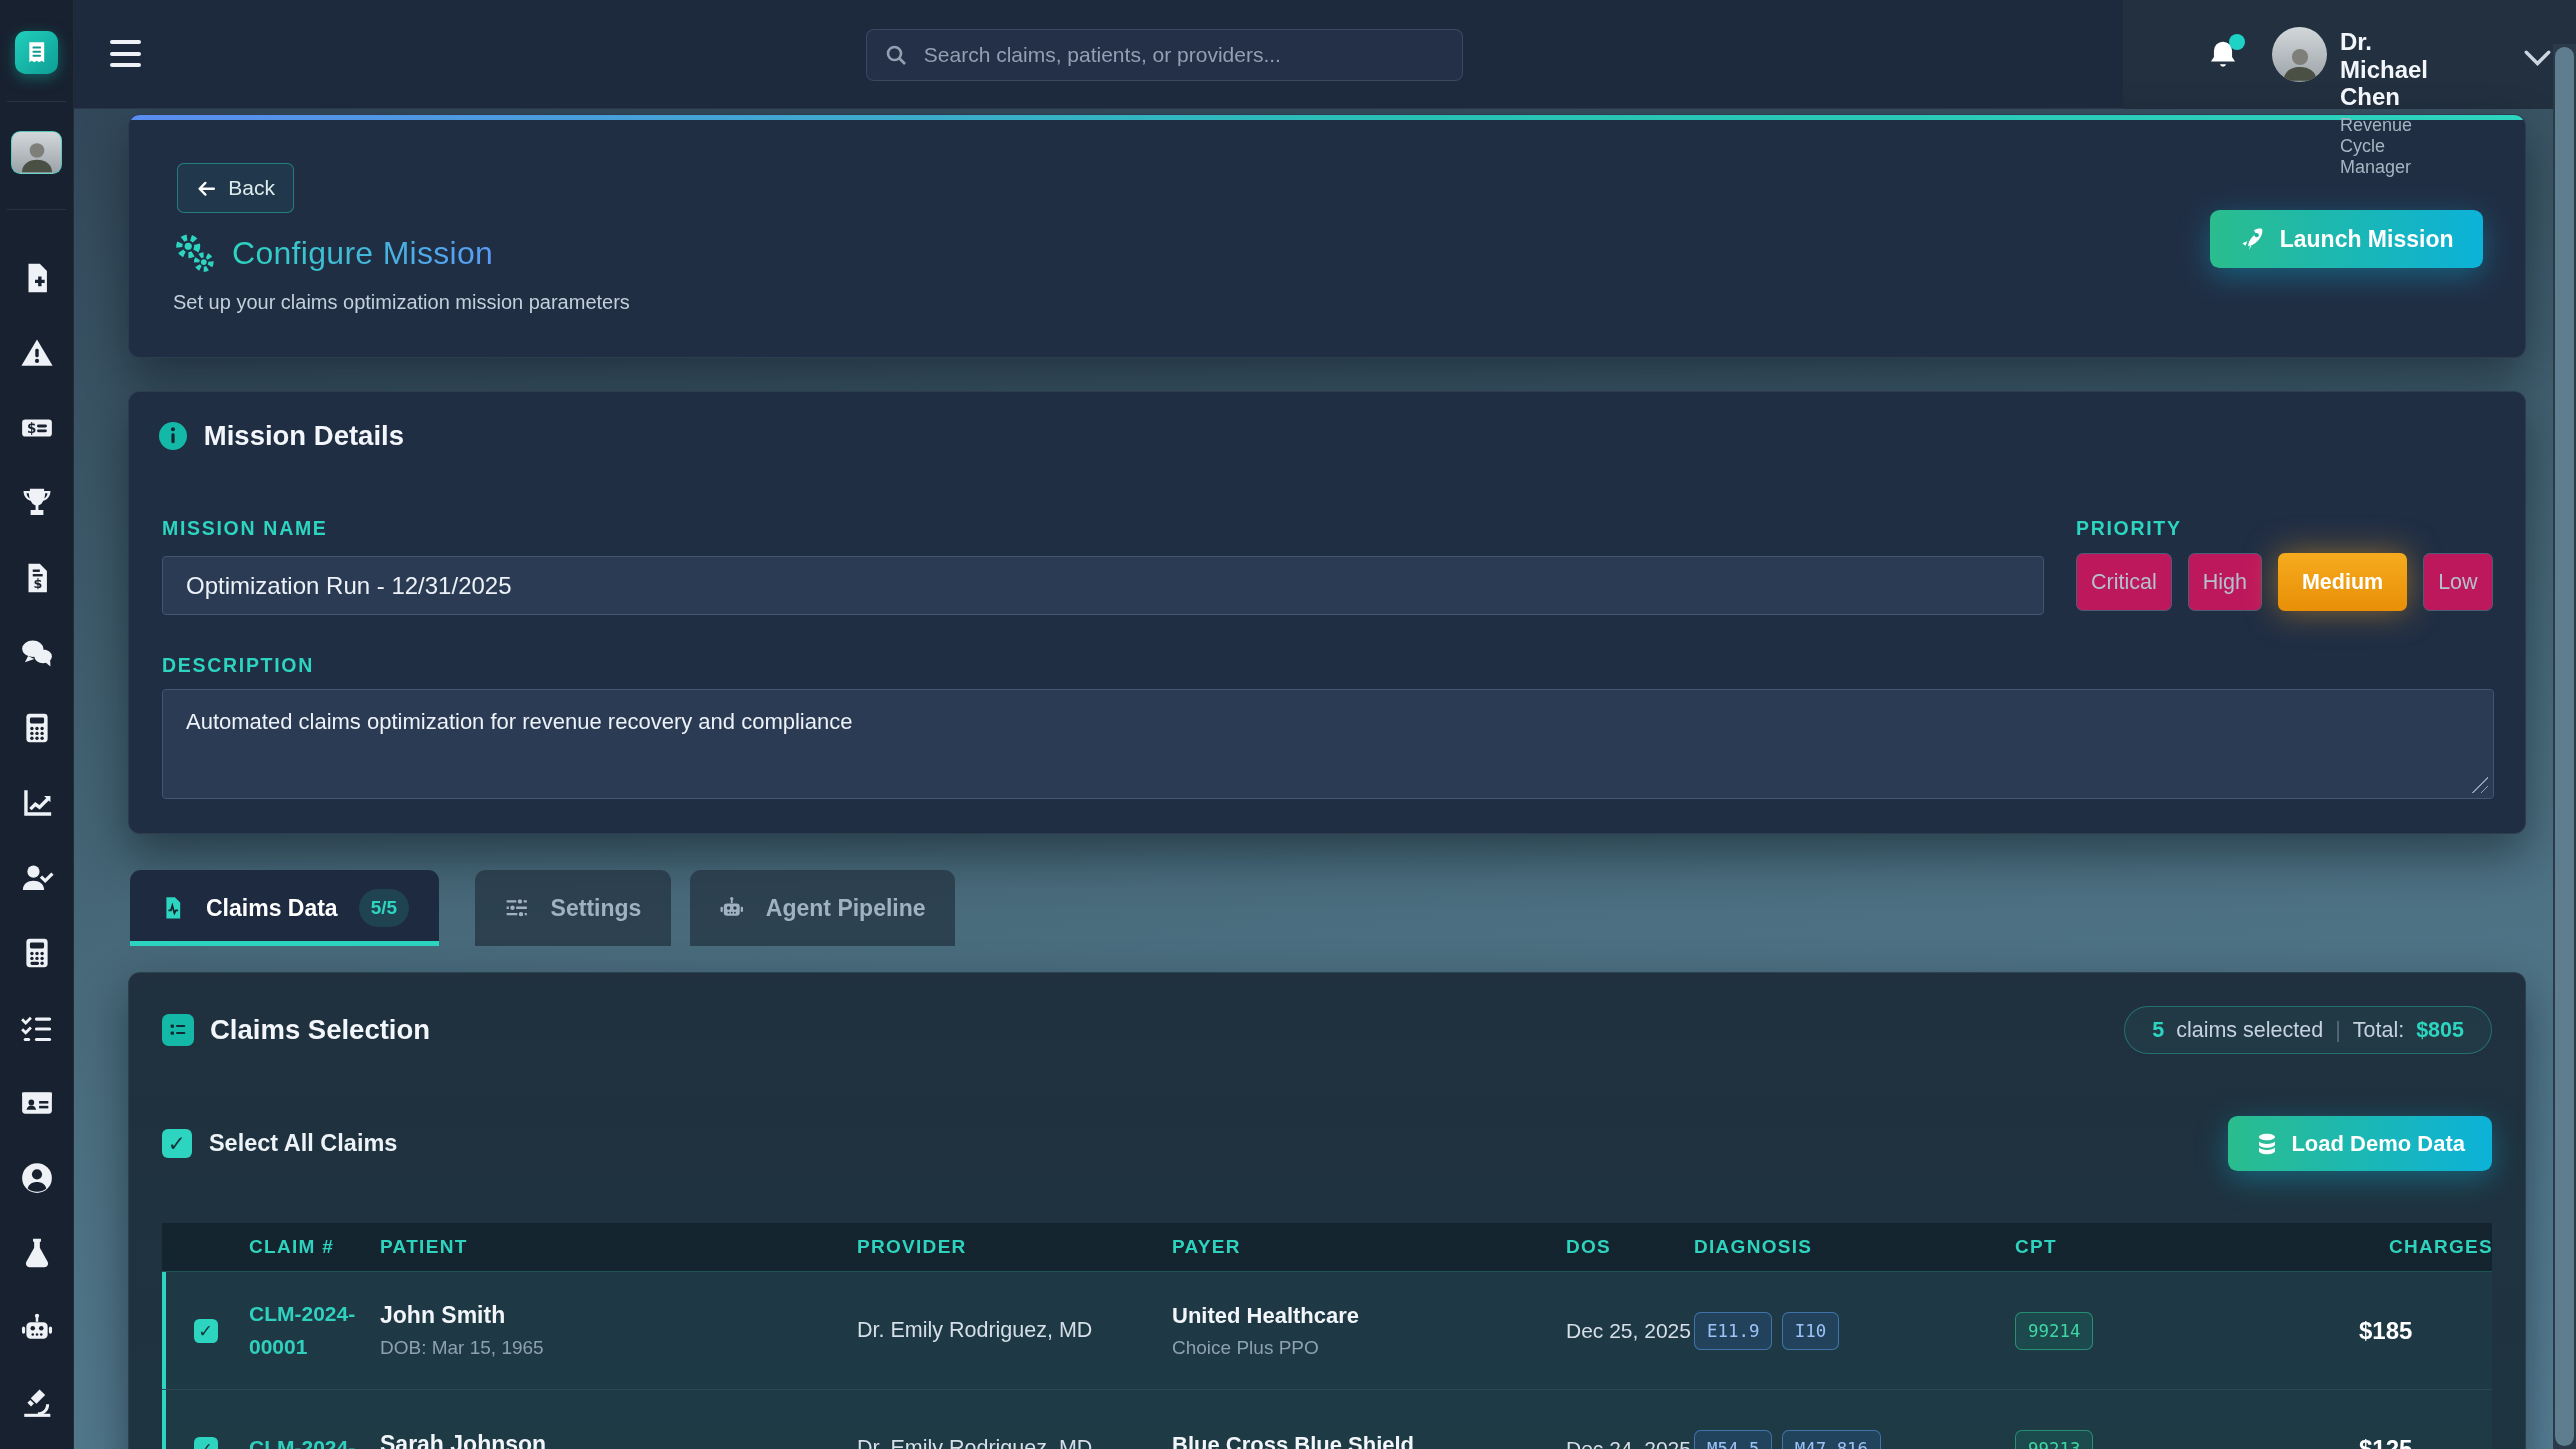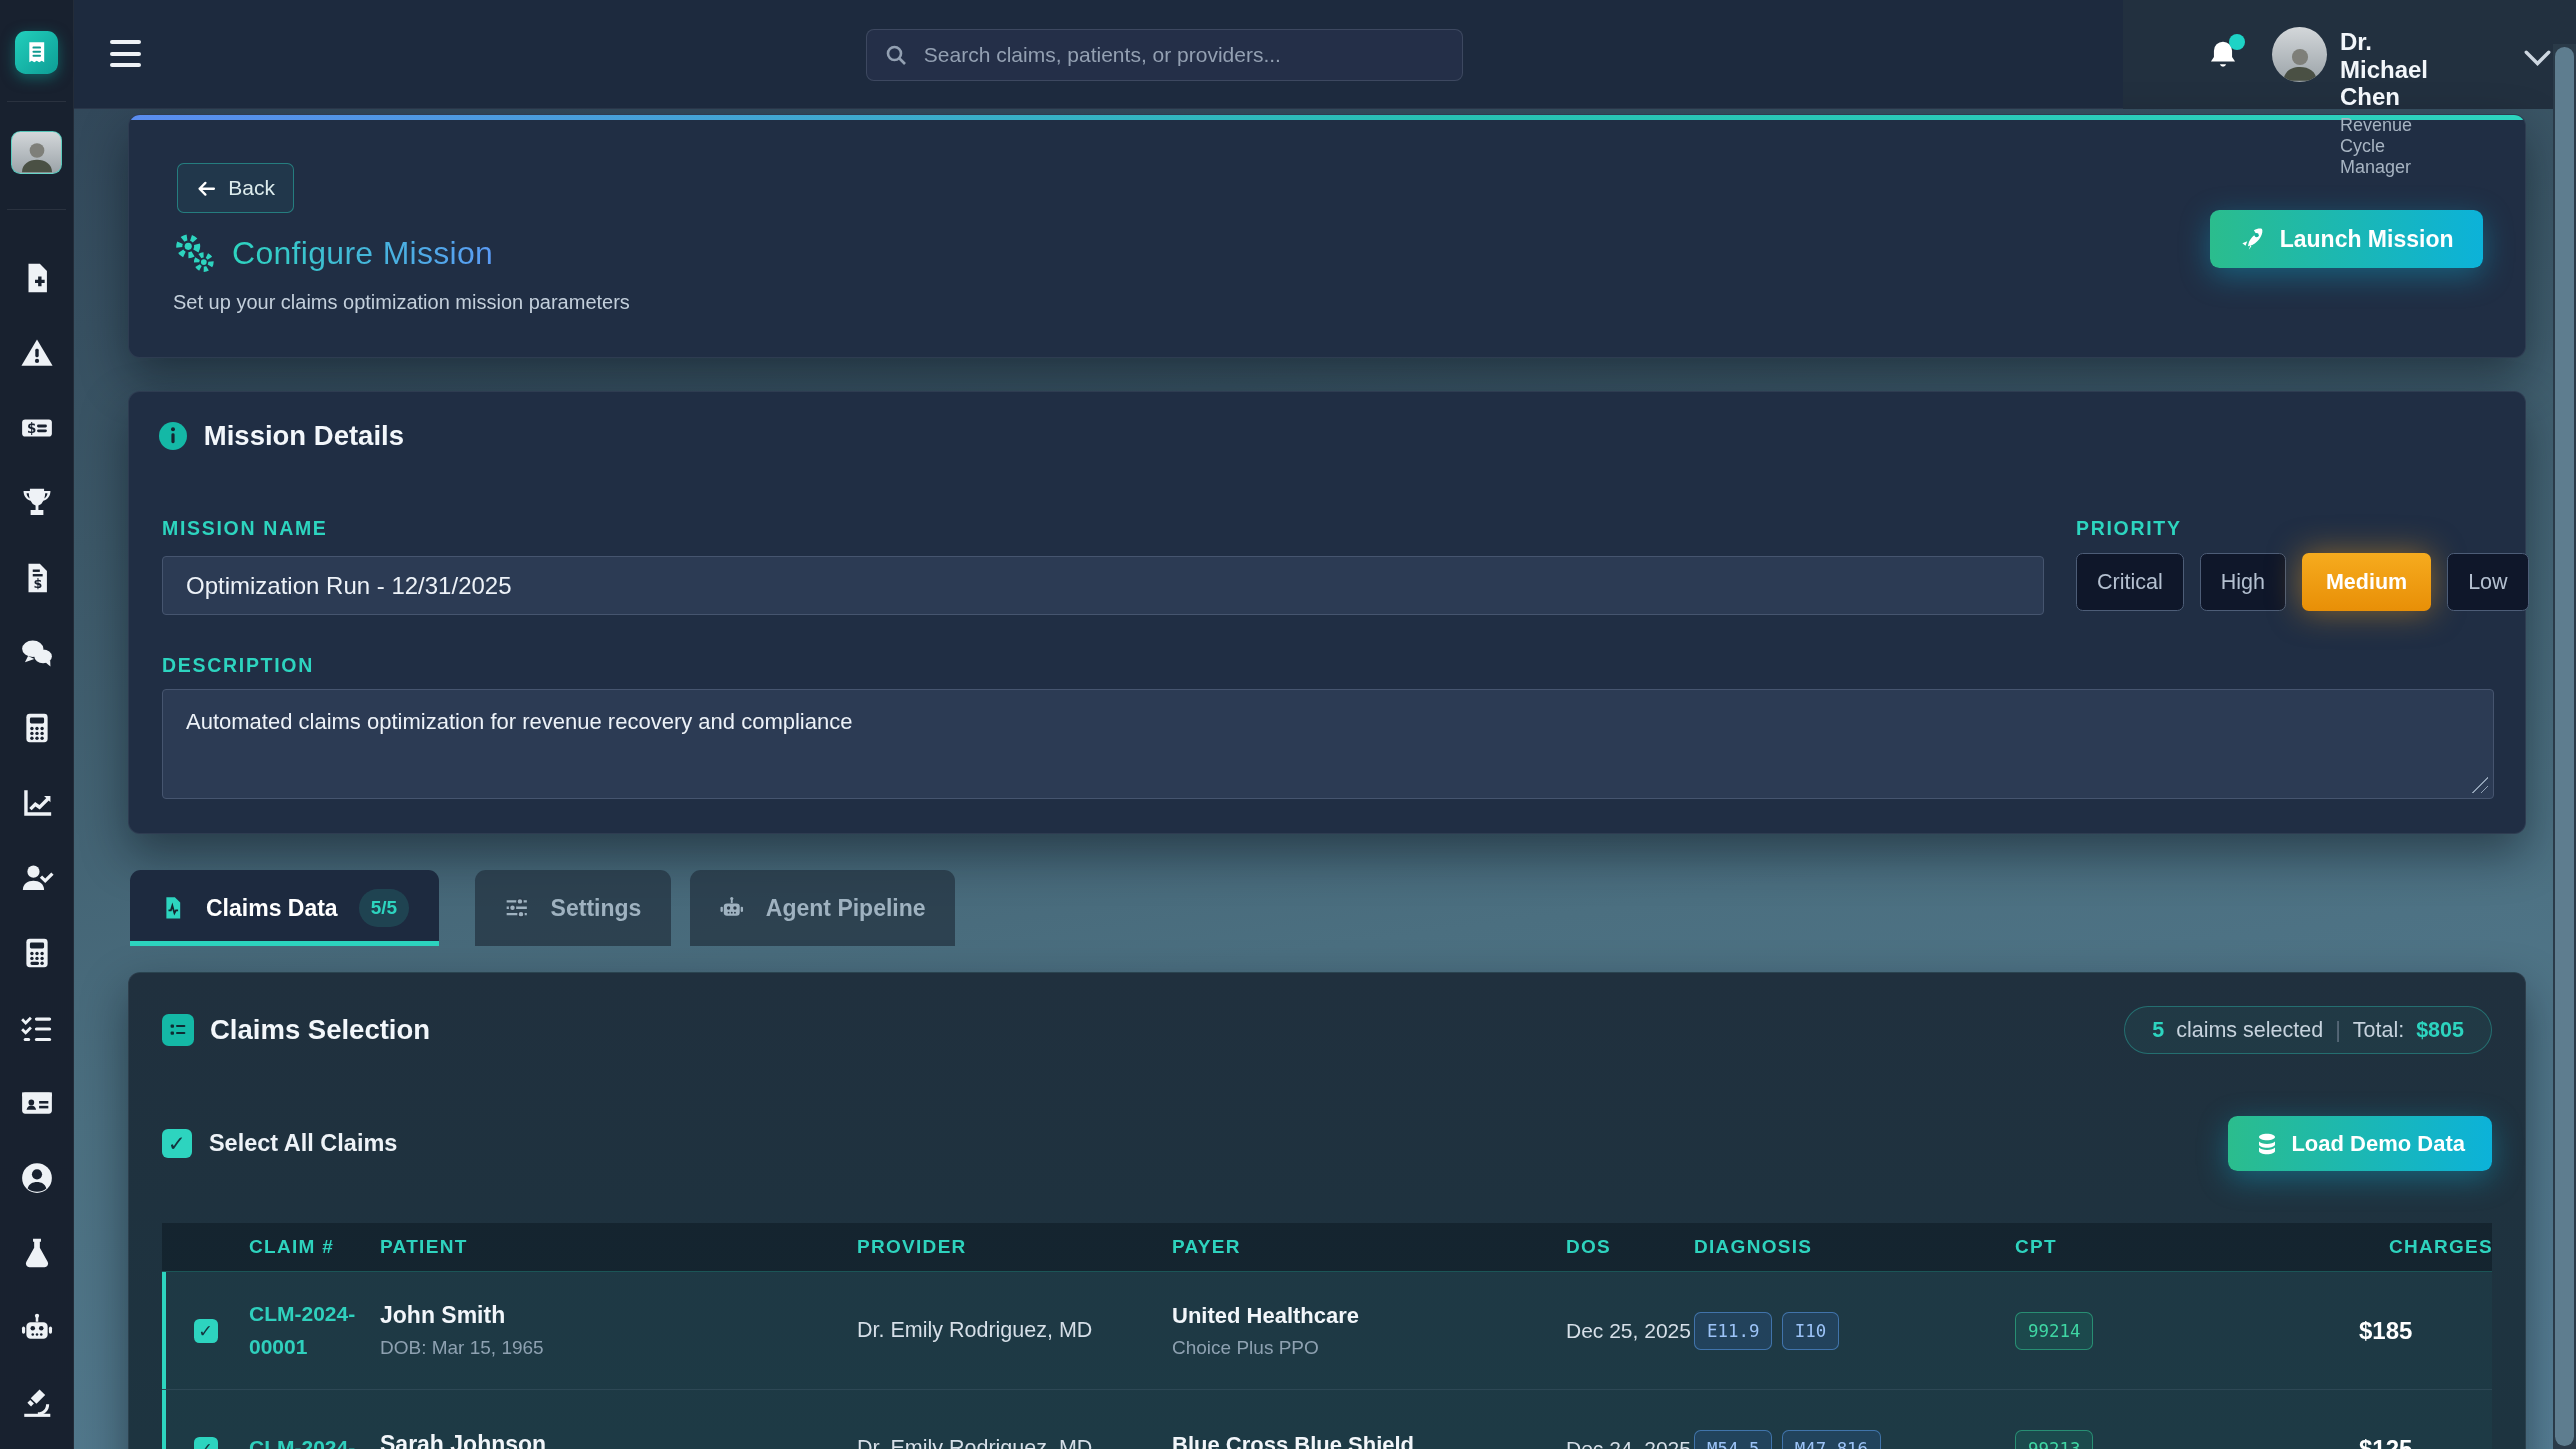--- a/index.html
+++ b/index.html
@@ -68,21 +68,21 @@
   
   .mission-card{left:54px;top:282px;width:2398px;height:443px;}
   .m-head{position:absolute;left:28px;top:28px;display:flex;align-items:center;gap:14.8px;}
   .m-head svg{width:32px;height:32px;}
   .card-title{font-size:27.5px;font-weight:bold;color:#f3f7fb;}
   .f-label{position:absolute;font-size:19.5px;font-weight:bold;letter-spacing:1.7px;color:#2dd4bf;}
   .t-input{background:#2c3b54;border:0.7px solid #46556f;border-radius:4px;color:#edf2f8;
     font-size:24px;font-family:inherit;padding:0 23px;outline:none;}
   .name-input{position:absolute;left:33px;top:164px;width:1882px;height:59px;}
   .prio-row{position:absolute;left:1947px;top:161px;display:flex;gap:16px;}
-  .prio-btn{height:58px;padding:0 20px;border-radius:6.7px;background:#0f172a;border:1.3px solid #4d5d77;
+  .prio-btn{height:58px;padding:0 14px;border-radius:6.7px;background:#be185d;border:1.3px solid #4d5d77;
     color:#b4c0d0;font-size:21.5px;font-family:inherit;cursor:pointer;}
   .prio-btn.selected{background:linear-gradient(180deg,#f6ab1e,#e88f07);border:none;color:#fff;font-weight:bold;
     box-shadow:0 0 32px rgba(244,160,30,.5);padding:0 24px;}
   .desc-area{position:absolute;left:33px;top:297px;width:2332px;height:110px;resize:none;
     font-size:22px;padding:17.4px 23px;line-height:1.4;}
   .resize-grip{position:absolute;left:2339px;top:381px;width:20px;height:20px;
     background:repeating-linear-gradient(135deg,transparent 0 4.7px,#8fa0b4 4.7px 6px);
     clip-path:polygon(100% 0,100% 100%,0 100%);}
 
   

